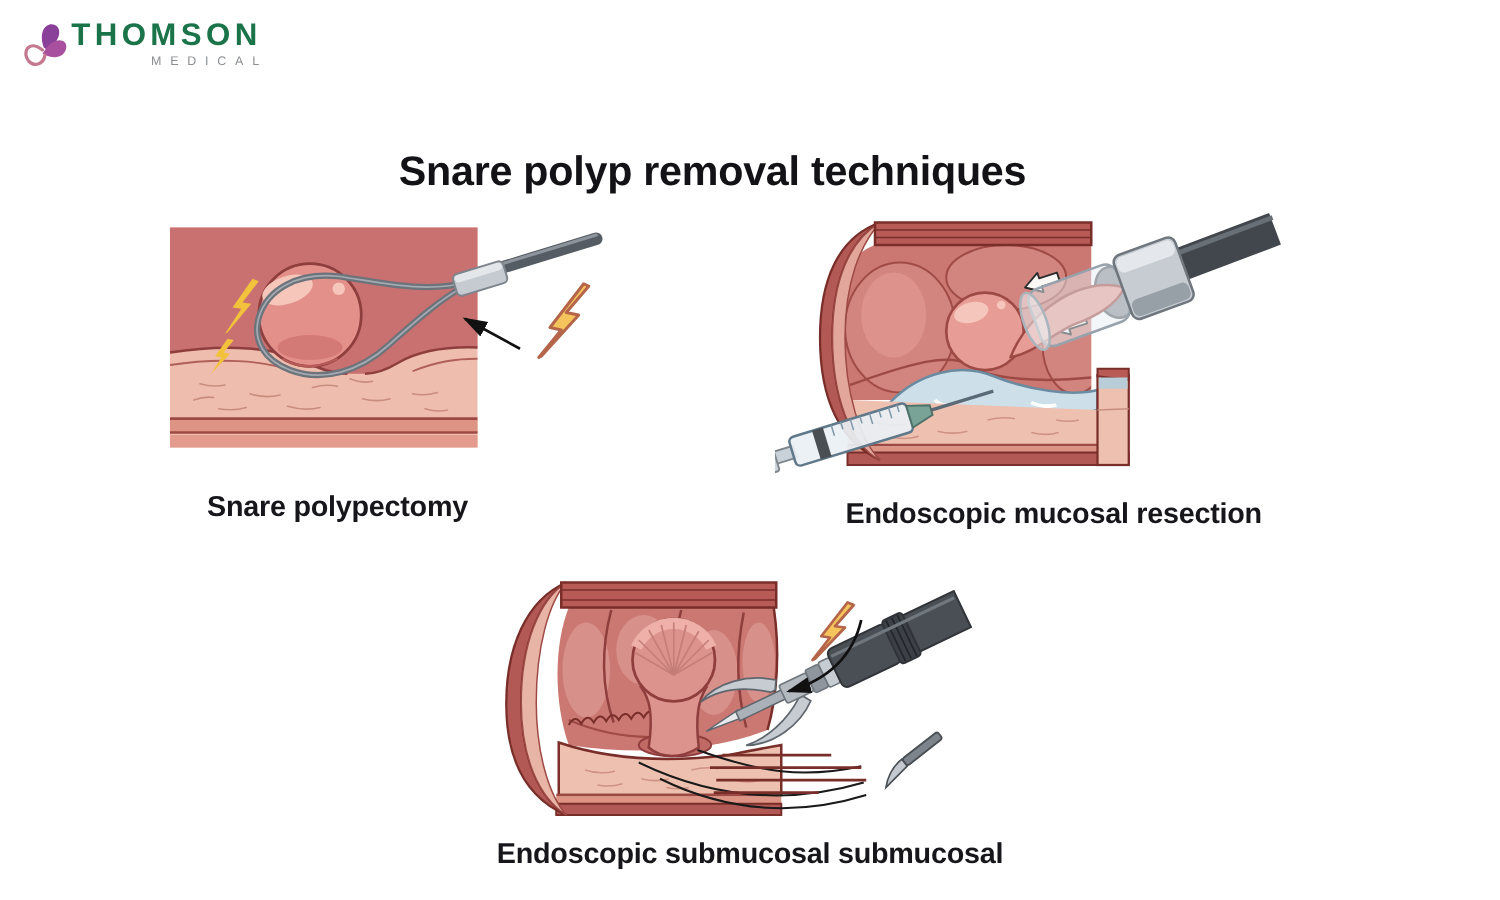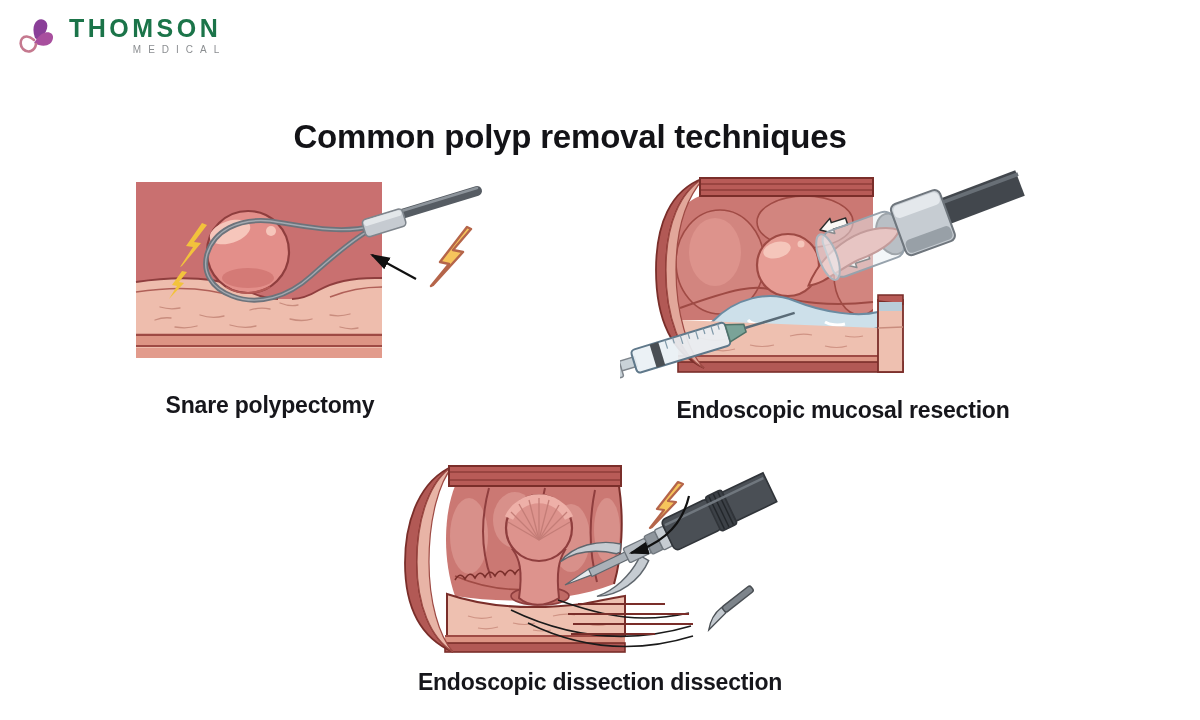--- a/index.html
+++ b/index.html
@@ -1,21 +1,21 @@
 <!DOCTYPE html>
 <html><head>
 <meta charset="utf-8">
 <style>
   html,body{margin:0;padding:0;background:#ffffff;}
   .canvas{position:relative;width:1200px;height:720px;background:#ffffff;overflow:hidden;
           font-family:"Liberation Sans",sans-serif;}
   
   .logo{position:absolute;left:18px;top:14px;display:flex;align-items:flex-start;}
   .logo-icon{display:block;margin-top:2px;}
-  .logo-text{margin-left:13px;}
+  .logo-text{margin-left:1px;}
   .logo-company{font-size:25px;font-weight:700;letter-spacing:3.5px;color:#1b7449;line-height:1.15;}
   .logo-division{font-size:10px;font-weight:500;letter-spacing:7px;color:#8b8e91;text-align:right;
                  margin-top:1px;margin-right:-5px;line-height:1.1;}
   
   .page-title{position:absolute;left:0;top:96px;width:1140px;text-align:center;
               font-size:33px;font-weight:700;color:#131317;letter-spacing:-0.2px;}
   
   .figure{position:absolute;}
   .fig-snare{left:130px;top:175px;width:390px;height:250px;}
   .fig-emr{left:620px;top:170px;width:412px;height:265px;}
@@ -41,21 +41,21 @@
       <path d="M17,22 C12,8 20,1 26,4 C32,7 30,17 20,24 Z" fill="#8a3f98"></path>
       <path d="M18,24 C25,13 36,15 35,22 C34,30 25,32 16,27 Z" fill="#a84f9e"></path>
       <path d="M16,24 C5,15 -1,26 5,33 C10,38 17,35 18,28" fill="none" stroke="#c5798f" stroke-width="2.6" stroke-linecap="round"></path>
     </svg>
     <div class="logo-text">
       <div class="logo-company">THOMSON</div>
       <div class="logo-division">MEDICAL</div>
     </div>
   </div>
 
-  <h1 class="page-title">Common polyp removal techniques</h1>
+  <h1 class="page-title">Snare polyp removal techniques</h1>
 
   <div class="figure fig-emr">
     <svg class="art" width="412" height="215" viewBox="0 0 412 215">
       <defs>
         <clipPath id="emrLumen">
           <path d="M80,26 L253,26 L253,150 L60,150 C48,132 42,112 42,96 C42,62 58,34 80,26 Z"></path>
         </clipPath>
       </defs>
 
       <g>
@@ -333,16 +333,16 @@
 
       <path d="M285,24 L264,51 L271,52 L257,70 L259,69 L283,44 L275,43 L290,26 Z" fill="#f6c45c" stroke="#b5654a" stroke-width="2.2" stroke-linejoin="round"></path>
 
       <path d="M296,38 C290,64 272,85 238,95" fill="none" stroke="#111111" stroke-width="2.2" marker-end="url(#ah3)"></path>
 
       <g transform="translate(318,162) rotate(-38)">
         <rect x="16" y="-3.5" width="36" height="7" rx="2.5" fill="#7d848b" stroke="#4a4f54" stroke-width="1.5"></rect>
         <path d="M16,-3.5 C6,-3.5 -2,1 -8,6.5 L16,3.5 Z" fill="#c3c9cf" stroke="#4a4f54" stroke-width="1.3"></path>
       </g>
     </svg>
-    <figcaption class="caption">Endoscopic dissection dissection</figcaption>
+    <figcaption class="caption">Endoscopic submucosal submucosal</figcaption>
   </div>
 
 </div>
 
 </body></html>

